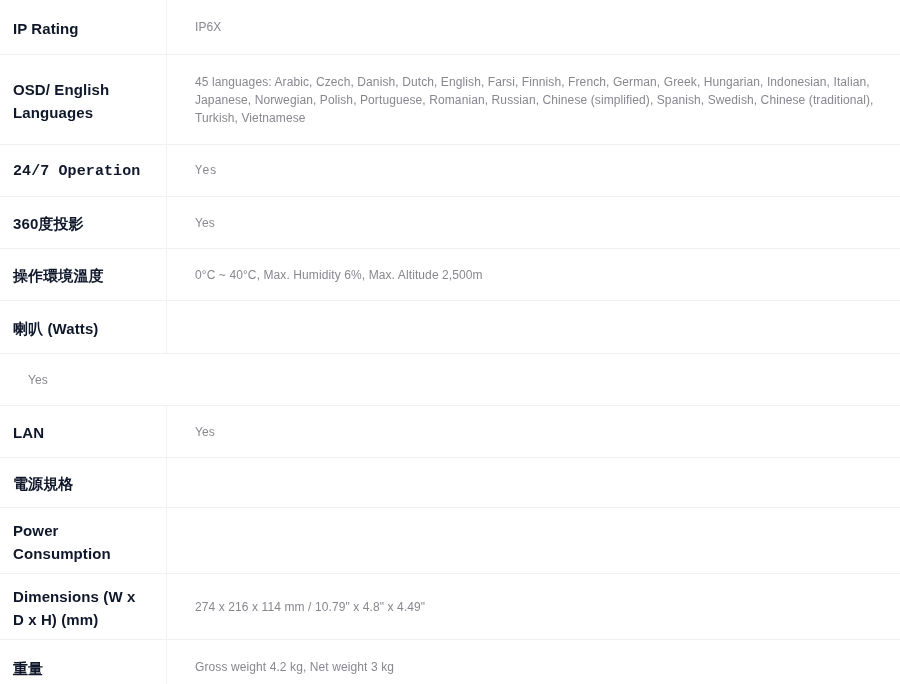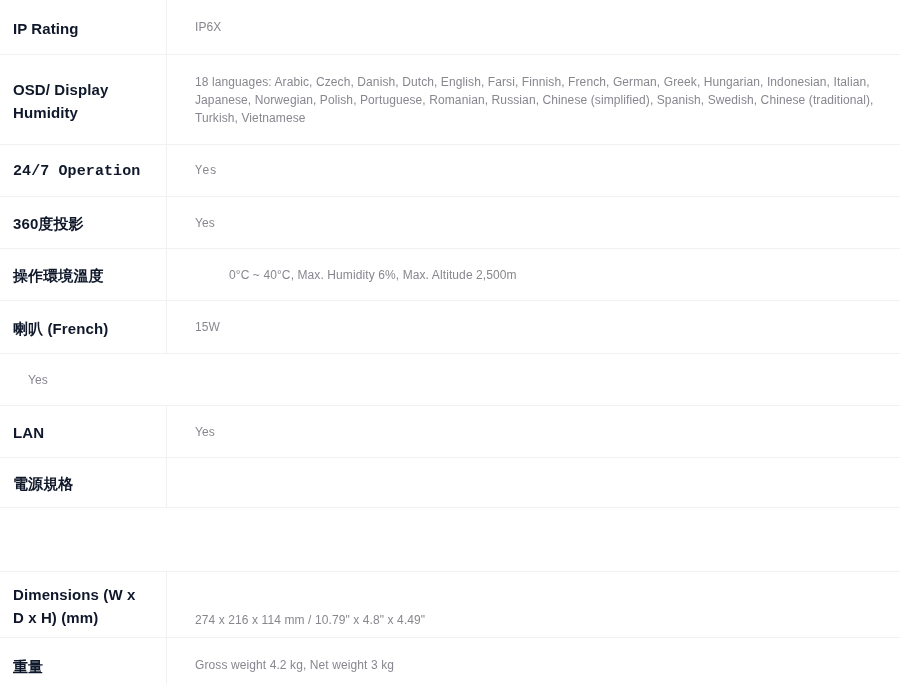--- a/index.html
+++ b/index.html
@@ -46,78 +46,78 @@
     font-weight: normal;
     color: #87878f;
     line-height: 1.5;
     letter-spacing: 0.1px;
   }
   
   .r0  { min-height: 55px; }
   .r1  { min-height: 90px; }
   .r2  { min-height: 52px; font-family: Liberation Mono, monospace; }
   .r3  { min-height: 52px; }
-  .r4  { min-height: 52px; gap: 34px; }
+  .r4  { min-height: 52px; }
   .r5  { min-height: 53px; }
   .r6  { min-height: 52px; }
   .r7  { min-height: 52px; }
   .r8  { min-height: 50px; }
   .r9  { min-height: 64px; }
-  .r10 { min-height: 65px; align-items: flex-end; }
+  .r10 { min-height: 65px; }
   .r11 { min-height: 54px; }
 </style>
 </head>
 <body>
 
 <div class="spec-table">
 
   <div class="spec-row r0">
     <div class="cell-label">IP Rating</div>
     <div class="cell-value">IP6X</div>
   </div>
 
   <div class="spec-row r1">
-    <div class="cell-label">OSD/ Display Humidity</div>
-    <div class="cell-value">18 languages: Arabic, Czech, Danish, Dutch, English, Farsi, Finnish, French, German, Greek, Hungarian, Indonesian, Italian, Japanese, Norwegian, Polish, Portuguese, Romanian, Russian, Chinese (simplified), Spanish, Swedish, Chinese (traditional), Turkish, Vietnamese</div>
+    <div class="cell-label">OSD/ English Languages</div>
+    <div class="cell-value">45 languages: Arabic, Czech, Danish, Dutch, English, Farsi, Finnish, French, German, Greek, Hungarian, Indonesian, Italian, Japanese, Norwegian, Polish, Portuguese, Romanian, Russian, Chinese (simplified), Spanish, Swedish, Chinese (traditional), Turkish, Vietnamese</div>
   </div>
 
   <div class="spec-row r2">
     <div class="cell-label">24/7 Operation</div>
     <div class="cell-value">Yes</div>
   </div>
 
   <div class="spec-row r3">
     <div class="cell-label">360度投影</div>
     <div class="cell-value">Yes</div>
   </div>
 
   <div class="spec-row r4">
     <div class="cell-label">操作環境溫度</div>
     <div class="cell-value">0°C ~ 40°C, Max. Humidity 6%, Max. Altitude 2,500m</div>
   </div>
 
   <div class="spec-row r5">
-    <div class="cell-label">喇叭 (French)</div>
-    <div class="cell-value">15W</div>
+    <div class="cell-label">喇叭 (Watts)</div>
   </div>
 
   <div class="spec-row r6">
     <div class="cell-value">Yes</div>
   </div>
 
   <div class="spec-row r7">
     <div class="cell-label">LAN</div>
     <div class="cell-value">Yes</div>
   </div>
 
   <div class="spec-row r8">
     <div class="cell-label">電源規格</div>
   </div>
 
   <div class="spec-row r9">
+    <div class="cell-label">Power Consumption</div>
   </div>
 
   <div class="spec-row r10">
     <div class="cell-label">Dimensions (W x D x H) (mm)</div>
     <div class="cell-value">274 x 216 x 114 mm / 10.79" x 4.8" x 4.49"</div>
   </div>
 
   <div class="spec-row r11">
     <div class="cell-label">重量</div>
     <div class="cell-value">Gross weight 4.2 kg, Net weight 3 kg</div>

